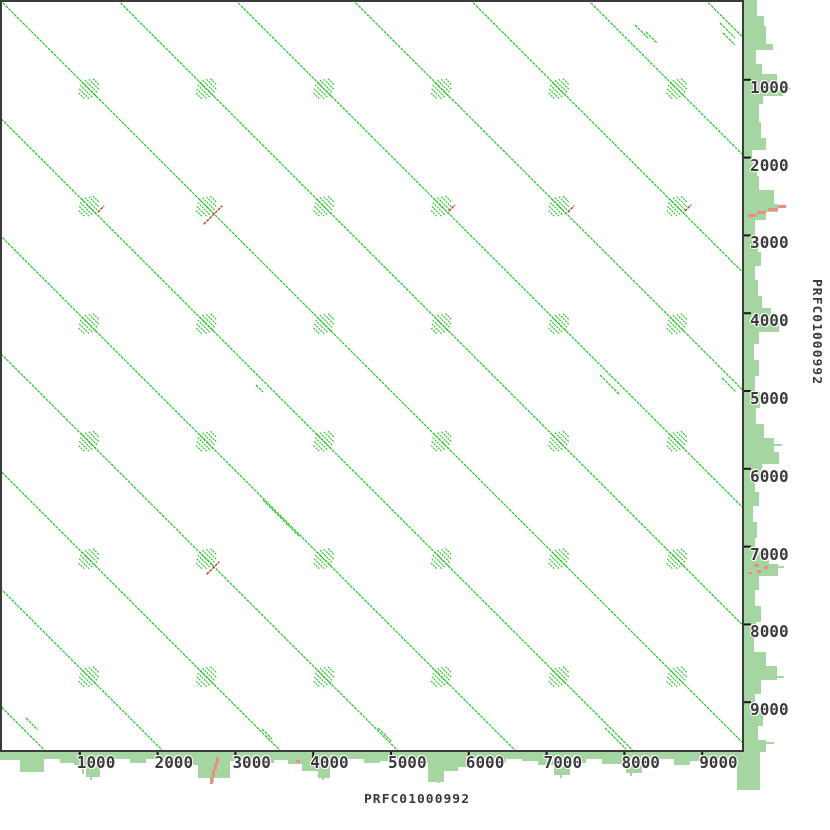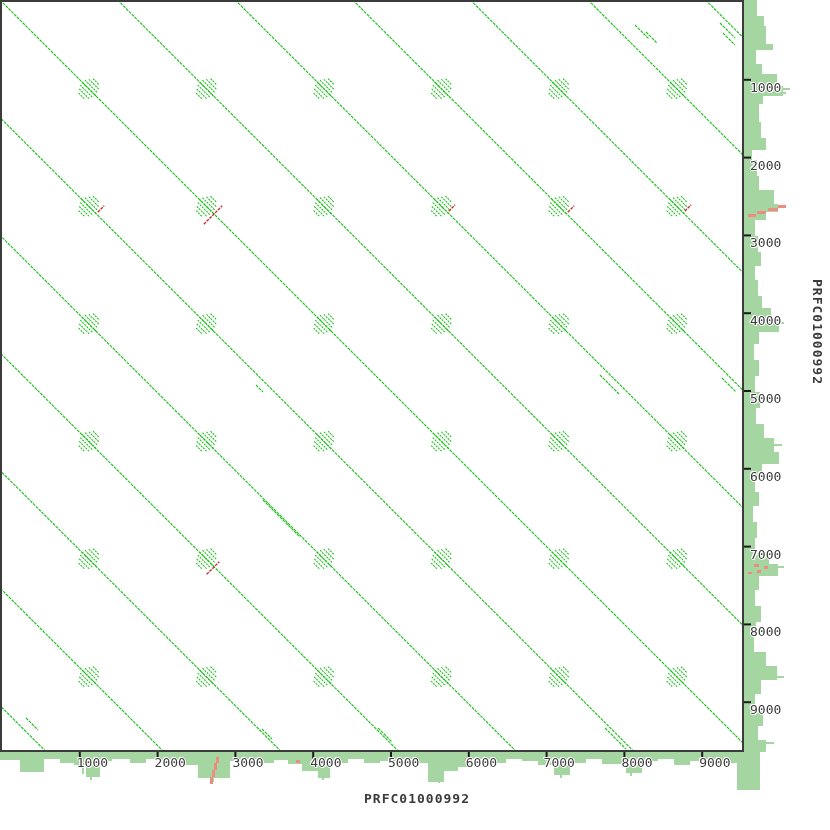--- a/index.html
+++ b/index.html
@@ -3,21 +3,21 @@
 <meta charset="utf-8">
 <style>
   html,body{margin:0;padding:0;background:#ffffff;}
   #canvas{position:relative;width:830px;height:830px;background:#ffffff;overflow:hidden;
           font-family:"DejaVu Sans Mono","Liberation Mono",monospace;}
   #plot-area{position:absolute;left:0;top:0;width:744px;height:752px;
              box-sizing:border-box;border:2px solid #3b3b3b;background:#ffffff;overflow:hidden;}
   #dot-svg{position:absolute;left:0;top:0;width:740px;height:748px;}
   #right-svg{position:absolute;left:744px;top:0;width:86px;height:800px;}
   #bottom-svg{position:absolute;left:0;top:752px;width:790px;height:48px;}
-  .tick-label{position:absolute;font-size:13px;font-weight:normal;color:#3b3b3b;line-height:11px;
+  .tick-label{position:absolute;font-size:16px;font-weight:bold;color:#3b3b3b;line-height:11px;
               text-shadow:1px 0 #fff,-1px 0 #fff,0 1px #fff,0 -1px #fff,1px 1px #fff,-1px -1px #fff;
               white-space:nowrap;}
   .axis-title{position:absolute;font-size:13px;font-weight:bold;color:#3b3b3b;letter-spacing:1px;
               white-space:nowrap;}
   #x-title{left:417px;top:798px;transform:translate(-50%,-50%);}
   #y-title{left:817px;top:332px;transform:translate(-50%,-50%) rotate(90deg);}
 </style>
 </head>
 <body>
 

